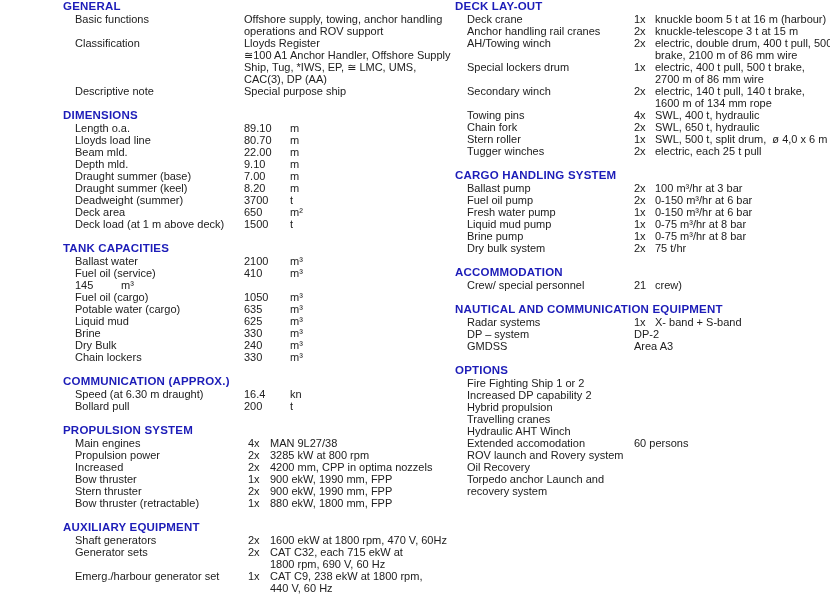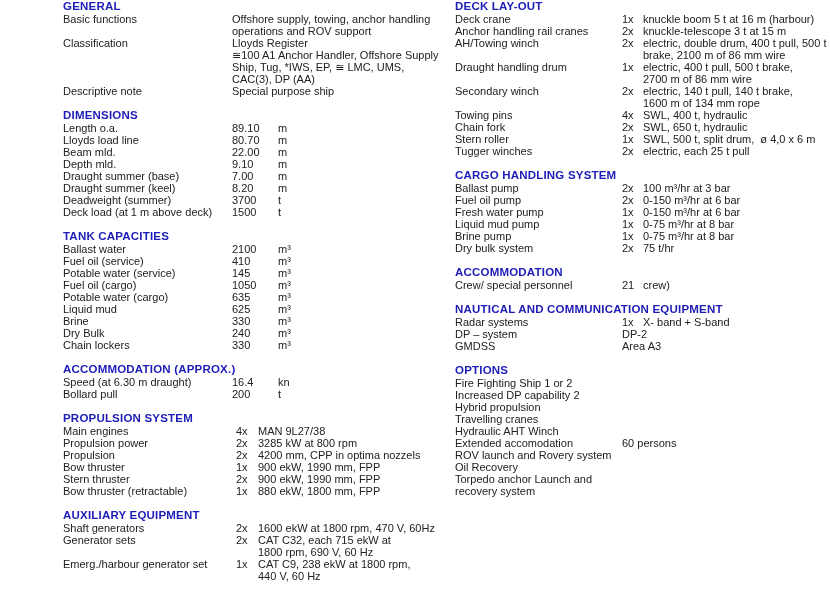--- a/index.html
+++ b/index.html
@@ -23,21 +23,21 @@
   .sec-title {
     font-size: 11.5px;
     font-weight: bold;
     color: #1c1cb8;
     margin: 0 0 1px 0;
     line-height: 12px;
     letter-spacing: 0.2px;
     white-space: pre;
   }
 
-  .row { display: flex; align-items: flex-start; }
+  .row { display: flex; align-items: flex-start; margin-left: 12px; }
   .label { flex: 0 0 auto; white-space: pre; }
   .col-left  .label { width: 169px; }
   .col-right .label { width: 167px; }
 
   .qty { flex: 0 0 auto; white-space: pre; }
   .col-left  .qty { width: 22px; padding-left: 4px; }
   .col-right .qty { width: 21px; }
 
   .num { flex: 0 0 38px; text-align: left; white-space: pre; }
   .unit { margin-left: 8px; white-space: pre; }
@@ -97,39 +97,43 @@
         <span class="label">Draught summer (keel)</span>
         <span class="num">8.20</span>
         <span class="unit">m</span>
       </div>
       <div class="row">
         <span class="label">Deadweight (summer)</span>
         <span class="num">3700</span>
         <span class="unit">t</span>
       </div>
       <div class="row">
+        <span class="label">Deck area</span>
+        <span class="num">650</span>
+        <span class="unit">m²</span>
+      </div>
+      <div class="row">
         <span class="label">Deck load (at 1 m above deck)</span>
         <span class="num">1500</span>
         <span class="unit">t</span>
       </div>
     </section>
     <section class="section">
       <h2 class="sec-title">TANK CAPACITIES</h2>
       <div class="row">
         <span class="label">Ballast water</span>
         <span class="num">2100</span>
         <span class="unit">m³</span>
       </div>
       <div class="row">
         <span class="label">Fuel oil (service)</span>
         <span class="num">410</span>
         <span class="unit">m³</span>
       </div>
       <div class="row">
-        <span class="label">Potable water (service)</span>
         <span class="num">145</span>
         <span class="unit">m³</span>
       </div>
       <div class="row">
         <span class="label">Fuel oil (cargo)</span>
         <span class="num">1050</span>
         <span class="unit">m³</span>
       </div>
       <div class="row">
         <span class="label">Potable water (cargo)</span>
@@ -151,21 +155,21 @@
         <span class="num">240</span>
         <span class="unit">m³</span>
       </div>
       <div class="row">
         <span class="label">Chain lockers</span>
         <span class="num">330</span>
         <span class="unit">m³</span>
       </div>
     </section>
     <section class="section">
-      <h2 class="sec-title">ACCOMMODATION (APPROX.)</h2>
+      <h2 class="sec-title">COMMUNICATION (APPROX.)</h2>
       <div class="row">
         <span class="label">Speed (at 6.30 m draught)</span>
         <span class="num">16.4</span>
         <span class="unit">kn</span>
       </div>
       <div class="row">
         <span class="label">Bollard pull</span>
         <span class="num">200</span>
         <span class="unit">t</span>
       </div>
@@ -176,21 +180,21 @@
         <span class="label">Main engines</span>
         <span class="qty">4x</span>
         <span class="val">MAN 9L27/38</span>
       </div>
       <div class="row">
         <span class="label">Propulsion power</span>
         <span class="qty">2x</span>
         <span class="val">3285 kW at 800 rpm</span>
       </div>
       <div class="row">
-        <span class="label">Propulsion</span>
+        <span class="label">Increased</span>
         <span class="qty">2x</span>
         <span class="val">4200 mm, CPP in optima nozzels</span>
       </div>
       <div class="row">
         <span class="label">Bow thruster</span>
         <span class="qty">1x</span>
         <span class="val">900 ekW, 1990 mm, FPP</span>
       </div>
       <div class="row">
         <span class="label">Stern thruster</span>
@@ -237,21 +241,21 @@
         <span class="qty">2x</span>
         <span class="val">knuckle-telescope 3 t at 15 m</span>
       </div>
       <div class="row">
         <span class="label">AH/Towing winch</span>
         <span class="qty">2x</span>
         <span class="val">electric, double drum, 400 t pull, 500 t
 brake, 2100 m of 86 mm wire</span>
       </div>
       <div class="row">
-        <span class="label">Draught handling drum</span>
+        <span class="label">Special lockers drum</span>
         <span class="qty">1x</span>
         <span class="val">electric, 400 t pull, 500 t brake,
 2700 m of 86 mm wire</span>
       </div>
       <div class="row">
         <span class="label">Secondary winch</span>
         <span class="qty">2x</span>
         <span class="val">electric, 140 t pull, 140 t brake,
 1600 m of 134 mm rope</span>
       </div>

